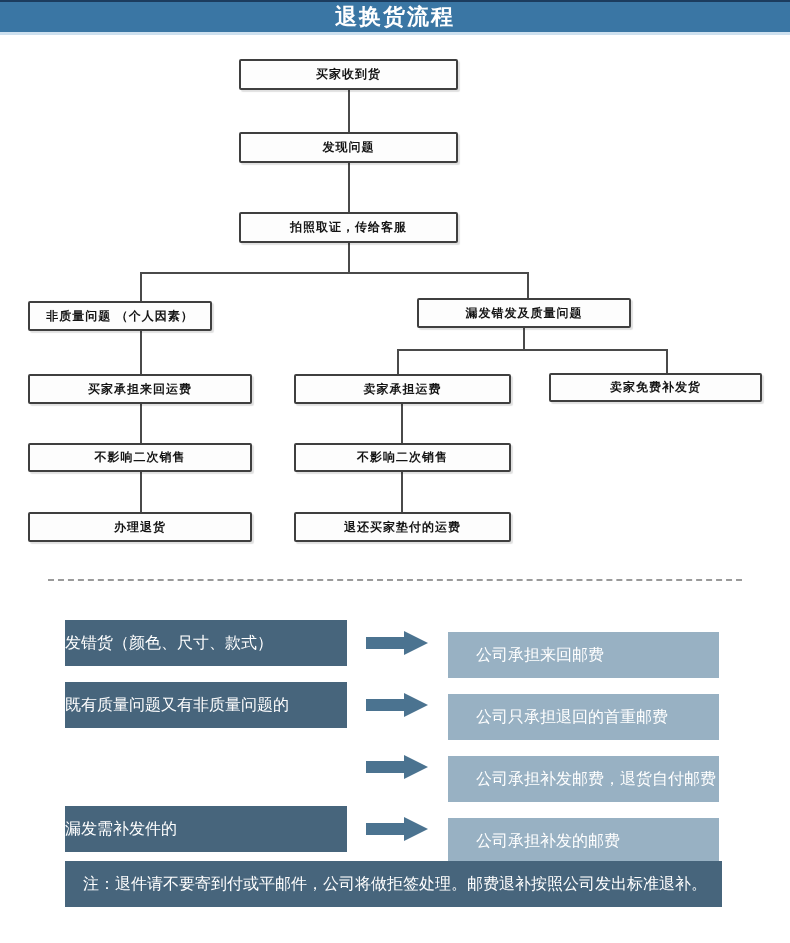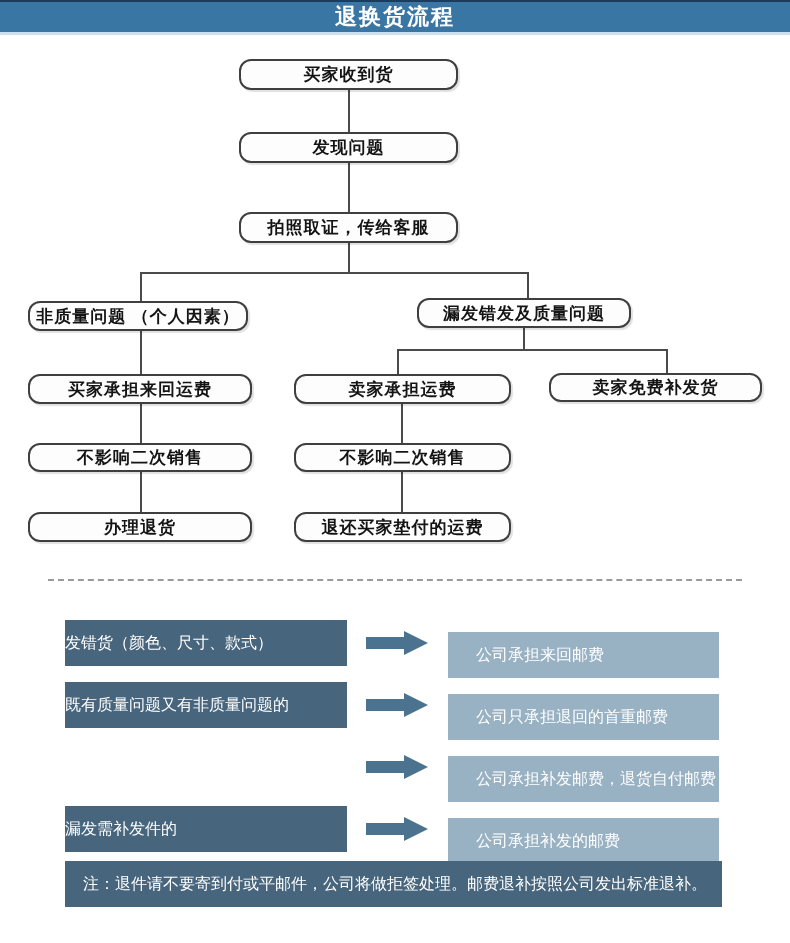--- a/index.html
+++ b/index.html
@@ -20,24 +20,24 @@
     border-top:2px solid var(--header-top-edge);
     border-bottom:3px solid var(--header-bottom-edge);
     display:flex; align-items:flex-end; justify-content:center;
   }
   .header .title{
     color:#fff; font-size:22px; font-weight:bold; letter-spacing:2px;
   }
   
   .fbox{
     position:absolute; background:var(--box-bg);
-    border:2px solid var(--box-border); border-radius:12px;
+    border:2px solid var(--box-border); border-radius:2px;
     box-shadow:2px 2px 1px rgba(0,0,0,0.12);
     display:flex; align-items:center; justify-content:center;
-    font-size:17px; font-weight:bold; color:#141414; letter-spacing:1px;
+    font-size:12px; font-weight:bold; color:#141414; letter-spacing:1px;
     box-sizing:border-box; white-space:nowrap;
   }
   .vline{position:absolute; width:2px; background:var(--line);}
   .hline{position:absolute; height:2px; background:var(--line);}
   
   .divider{
     position:absolute; left:48px; top:579px; width:694px; height:0;
     border-top:2px dashed var(--divider);
   }
   
@@ -88,21 +88,21 @@
   <div class="vline" style="left:397px;top:349px;height:26px"></div>
   <div class="vline" style="left:666px;top:349px;height:25px"></div>
   <div class="vline" style="left:140px;top:403px;height:41px"></div>
   <div class="vline" style="left:401px;top:403px;height:41px"></div>
   <div class="vline" style="left:140px;top:471px;height:42px"></div>
   <div class="vline" style="left:401px;top:471px;height:42px"></div>
 
   <div class="fbox" style="left:239px;top:59px;width:219px;height:31px">买家收到货</div>
   <div class="fbox" style="left:239px;top:132px;width:219px;height:31px">发现问题</div>
   <div class="fbox" style="left:239px;top:212px;width:219px;height:31px">拍照取证，传给客服</div>
-  <div class="fbox" style="left:28px;top:301px;width:220px;height:30px">非质量问题 （个人因素）</div>
+  <div class="fbox" style="left:28px;top:301px;width:184px;height:30px">非质量问题 （个人因素）</div>
   <div class="fbox" style="left:417px;top:298px;width:214px;height:30px">漏发错发及质量问题</div>
   <div class="fbox" style="left:28px;top:374px;width:224px;height:30px">买家承担来回运费</div>
   <div class="fbox" style="left:294px;top:374px;width:217px;height:30px">卖家承担运费</div>
   <div class="fbox" style="left:549px;top:373px;width:213px;height:29px">卖家免费补发货</div>
   <div class="fbox" style="left:28px;top:443px;width:224px;height:29px">不影响二次销售</div>
   <div class="fbox" style="left:294px;top:443px;width:217px;height:29px">不影响二次销售</div>
   <div class="fbox" style="left:28px;top:512px;width:224px;height:30px">办理退货</div>
   <div class="fbox" style="left:294px;top:512px;width:217px;height:30px">退还买家垫付的运费</div>
 
   <div class="divider"></div>

